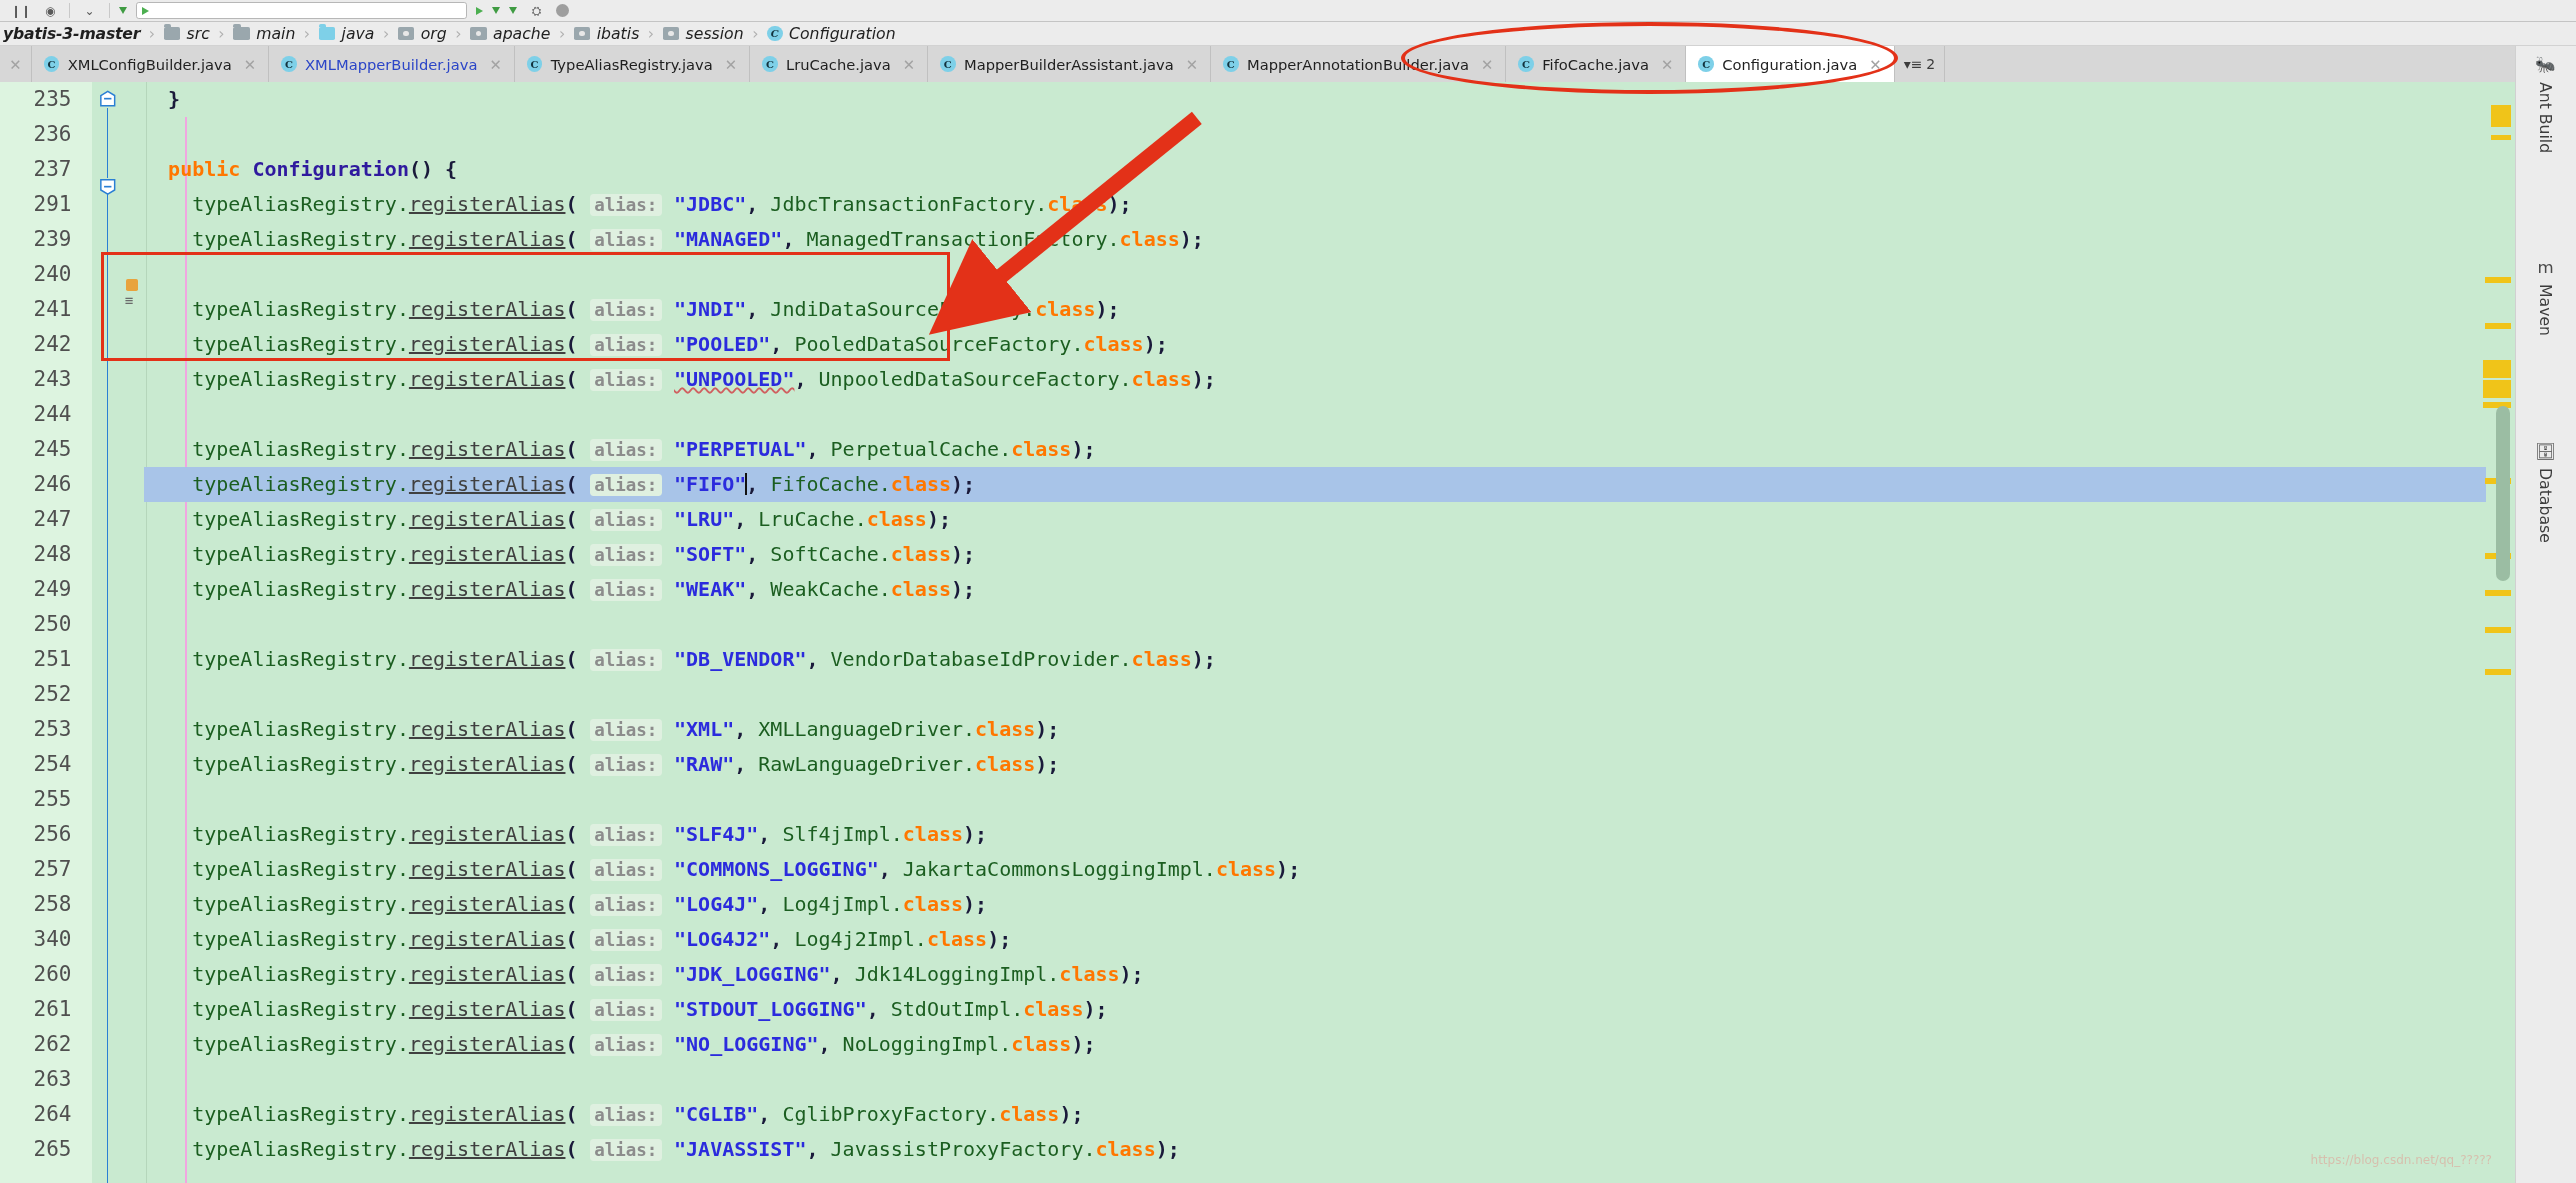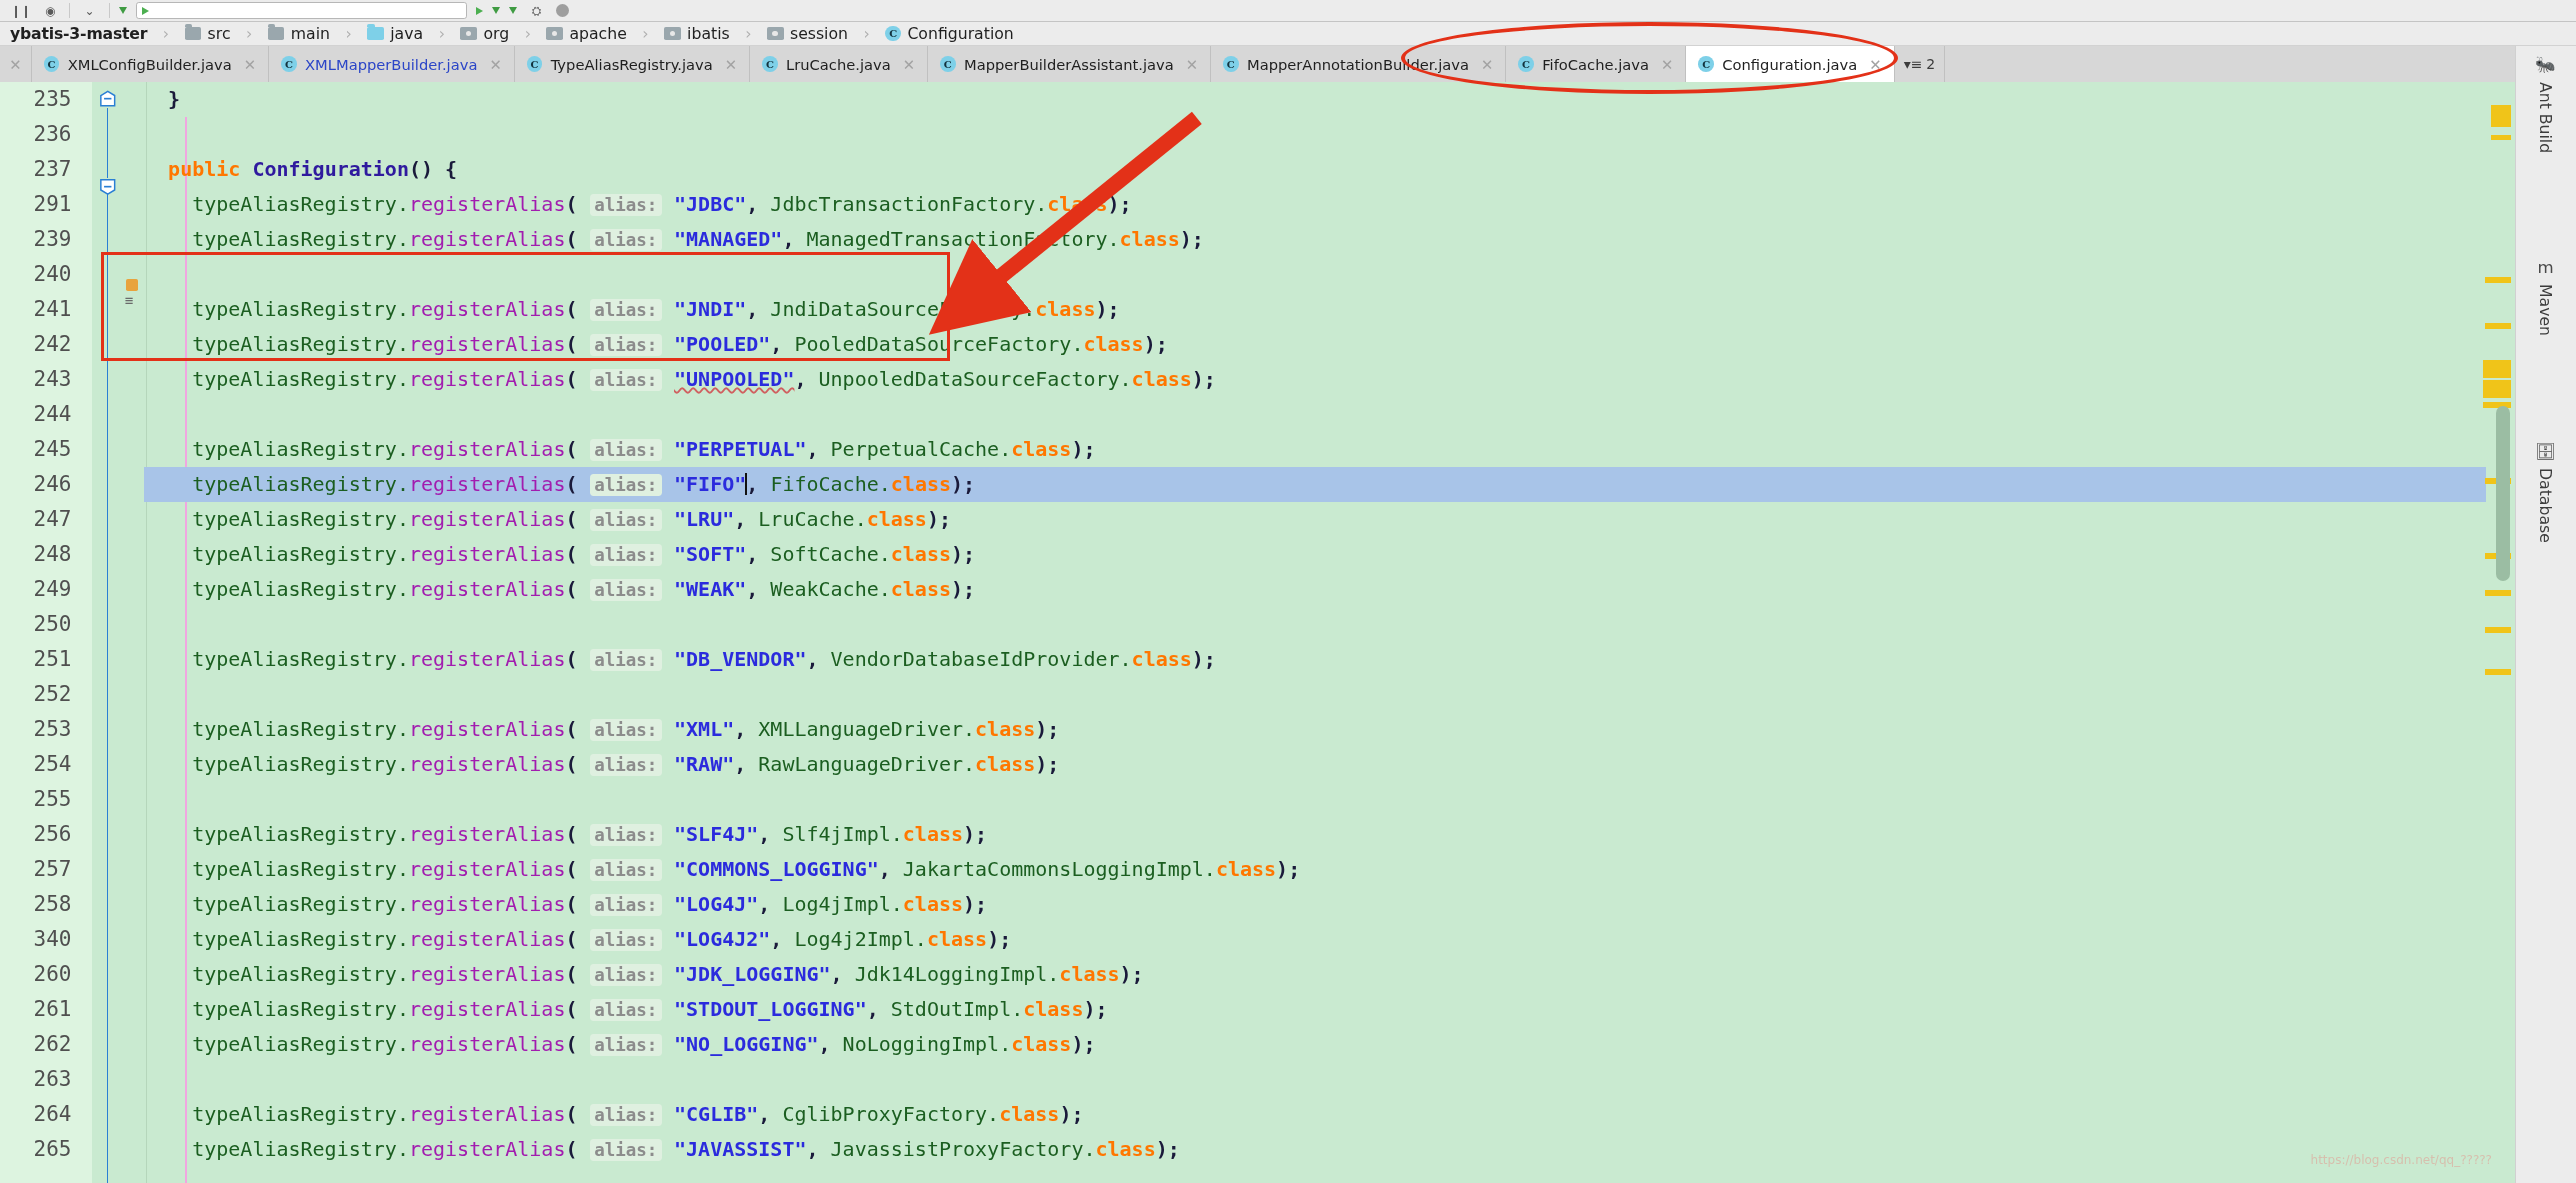--- a/index.html
+++ b/index.html
@@ -26,21 +26,21 @@
   .tri-down-green { width:0;height:0;border-top:7.4px solid #3f9b42;border-left:4.6px solid transparent;border-right:4.6px solid transparent; }
   .circle-gray { width:13px;height:13px;border-radius:50%;background:#9e9e9e; }
 
   
   .breadcrumb {
     position:absolute; left:0; top:22px; width:2576px; height:24px;
     background:#ececec; border-bottom:0.9px solid #d2d2d2;
     display:flex; align-items:center; padding-left:0px; font-size:15.7px; color:#1f1f1f;
     white-space:nowrap; overflow:hidden;
   }
-  .crumb { display:flex; align-items:center; gap:6.4px; padding:0 10px; }
+  .crumb { display:flex; align-items:center; gap:6.4px; padding:0 3px;font-style:italic; }
   .crumb-label { font-size:15.7px; }
   .crumb.root .crumb-label { font-weight:bold; letter-spacing:-0.2px; }
   .crumb-sep { color:#b0b0b0; font-size:15.7px; padding:0 5.5px; }
   .ic-folder { width:16.6px;height:13px;background:#9aa7ad; border-radius:1.8px 1.8px 1.8px 1.8px; position:relative; }
   .ic-folder::before{content:"";position:absolute;left:0;top:-2.8px;width:7.4px;height:2.8px;background:#9aa7ad;border-radius:1.8px 1.8px 0 0;}
   .ic-folder.blue { background:#7ed0e8; }
   .ic-folder.blue::before { background:#7ed0e8; }
   .ic-pkg { width:16.6px;height:13px;background:#9aa7ad;border-radius:1.8px; position:relative; }
   .ic-pkg::after{content:"";position:absolute;left:5.5px;top:3.7px;width:5.5px;height:5.5px;border-radius:50%;background:#e8e8e8;}
   .ic-class { width:15.7px;height:15.7px;border-radius:50%;background:#7ed0e8;color:#12323d;
@@ -75,21 +75,21 @@
 
   .code-area { position:absolute; left:144px; top:0; right:90px; height:100%; overflow:hidden; }
   .code-line { height:35px; line-height:35px; white-space:pre;
     font-family:"DejaVu Sans Mono", monospace; font-size:20px; color:#1a1a1a; position:relative; }
   .code-line.current { background:#a8c4e8; }
 
   
   .t-kw      { color:#ff7700; font-weight:bold; }
   .t-type    { color:#2f1a9e; font-weight:bold; }
   .t-id      { color:#1b5e20; }
-  .t-method  { color:#a21caf; }
+  .t-method  { color:#404040;text-decoration:underline; }
   .t-punct   { color:#1a1a3a; font-weight:bold; }
   .t-str     { color:#2b2bdd; font-weight:bold; }
   .t-classkw { color:#ff7700; font-weight:bold; }
   .t-plain   { color:#15305c; }
   .t-hint {
     color:#8c8c8c; background:#dff0e0; border-radius:3.7px; padding:0.9px 4.6px; font-size:17.5px;font-weight:bold;
   }
   .typo { text-decoration: underline wavy #d06060; text-decoration-skip-ink:none; }
 
   

